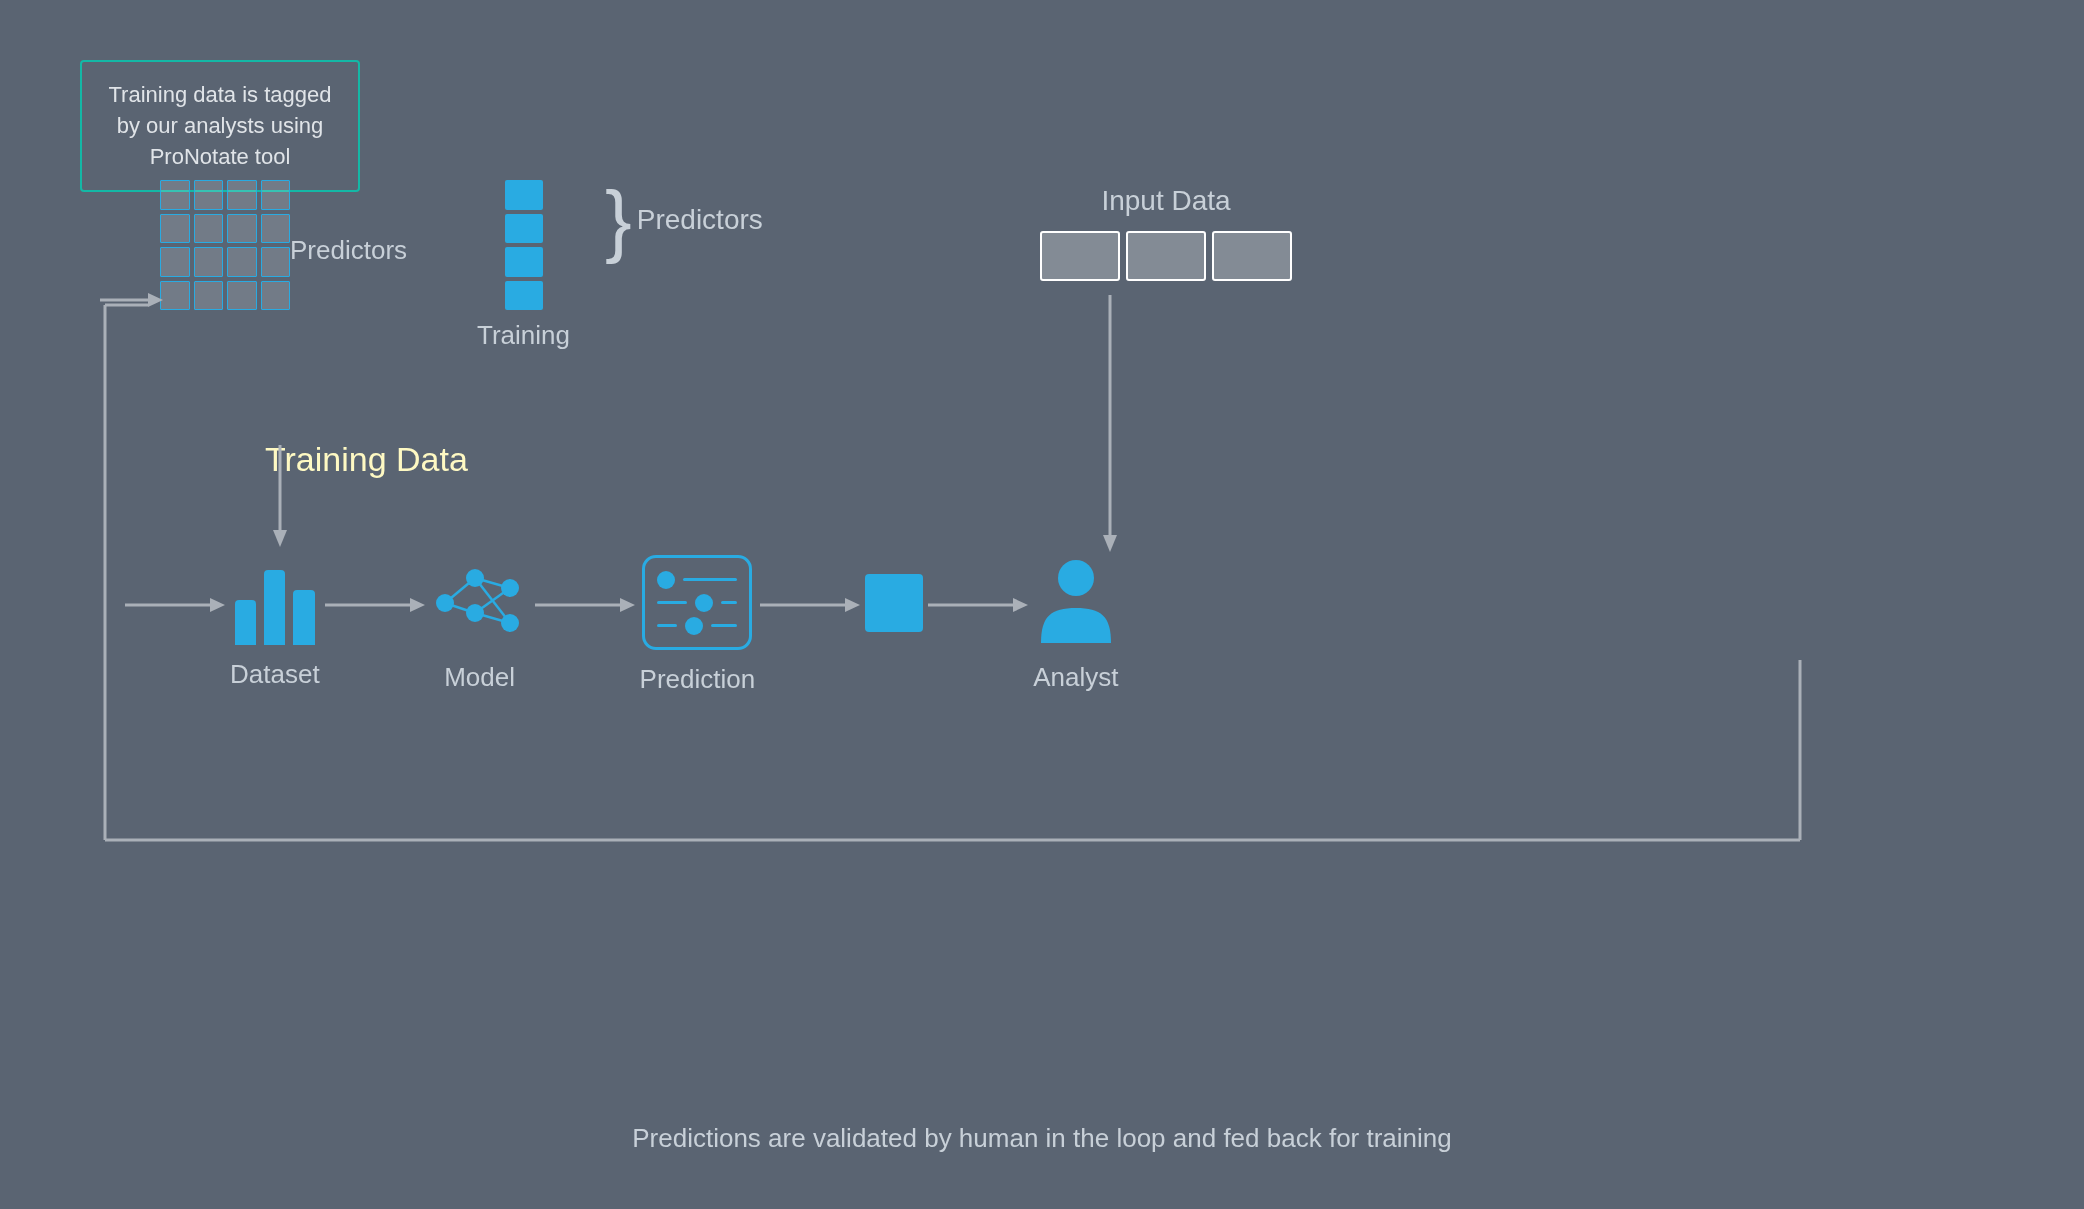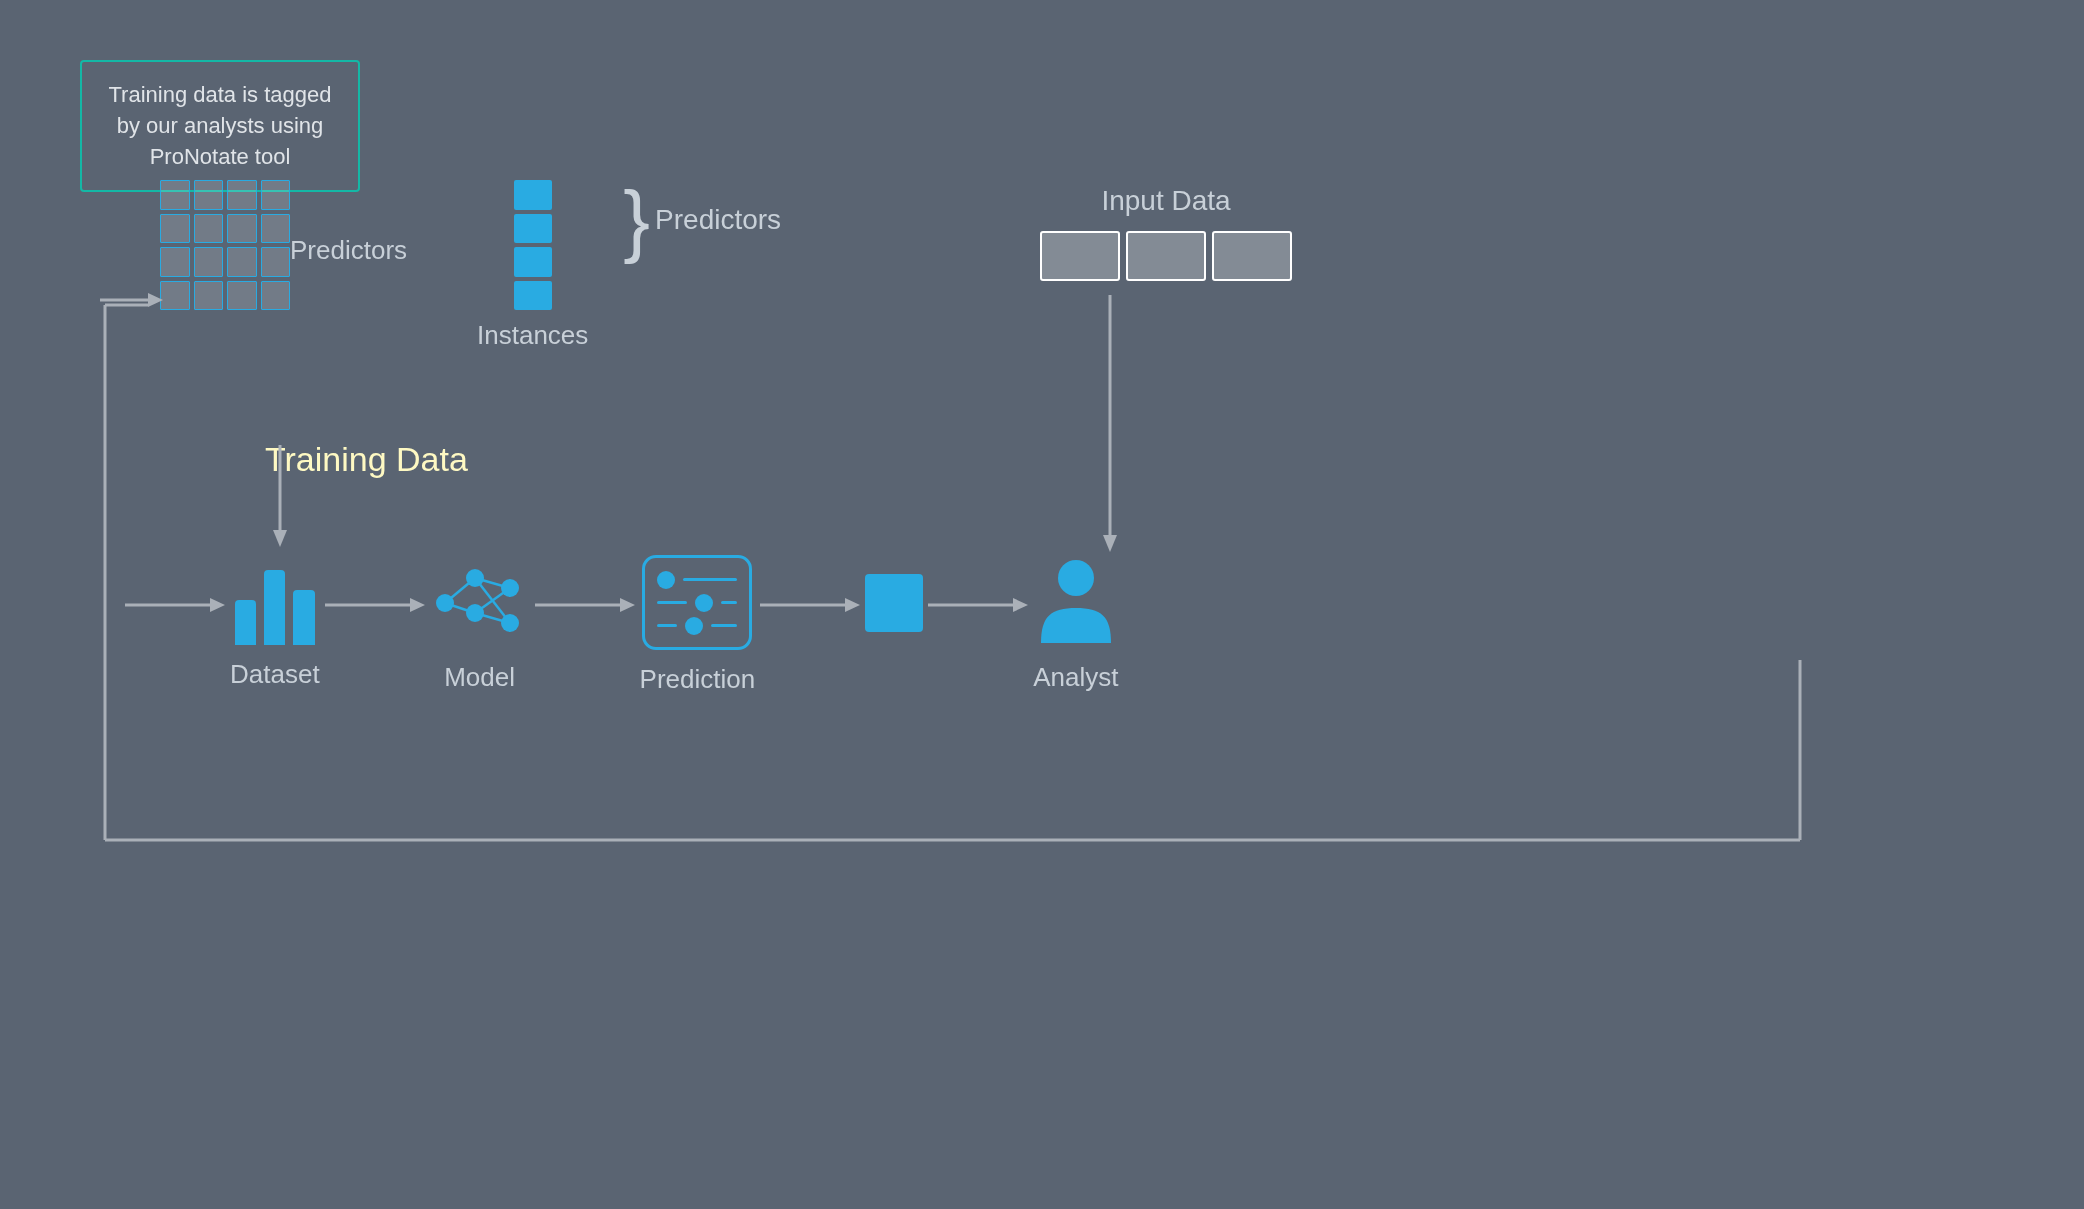--- a/index.html
+++ b/index.html
@@ -250,21 +250,21 @@
       <div class="predictors-label">Predictors</div>
     </div>
 
     <div style="display:flex;flex-direction:column;align-items:center;margin-left:30px;">
       <div class="obj-icon">
         <div class="obj-cell"></div>
         <div class="obj-cell"></div>
         <div class="obj-cell"></div>
         <div class="obj-cell"></div>
       </div>
-      <div class="objective-label">Instances</div>
+      <div class="objective-label">Training</div>
     </div>
 
     <div style="display:flex;align-items:center;margin-top:0px;">
       <div class="brace-text">}</div>
       <div class="instances-label">Predictors</div>
     </div>
 
   </div>
 
   <div class="input-data-section">
@@ -383,14 +383,15 @@
     <line x1="1800" y1="660" x2="1800" y2="840" stroke="#aab0b8" stroke-width="3"></line>
 
     <line x1="1800" y1="840" x2="105" y2="840" stroke="#aab0b8" stroke-width="3"></line>
 
     <line x1="105" y1="840" x2="105" y2="305" stroke="#aab0b8" stroke-width="3"></line>
 
     <line x1="105" y1="305" x2="148" y2="305" stroke="#aab0b8" stroke-width="3"></line>
 
   </svg>
 
+  <div class="bottom-caption">Predictions are validated by human in the loop and fed back for training</div>
 
 </div>
 
 </body></html>

